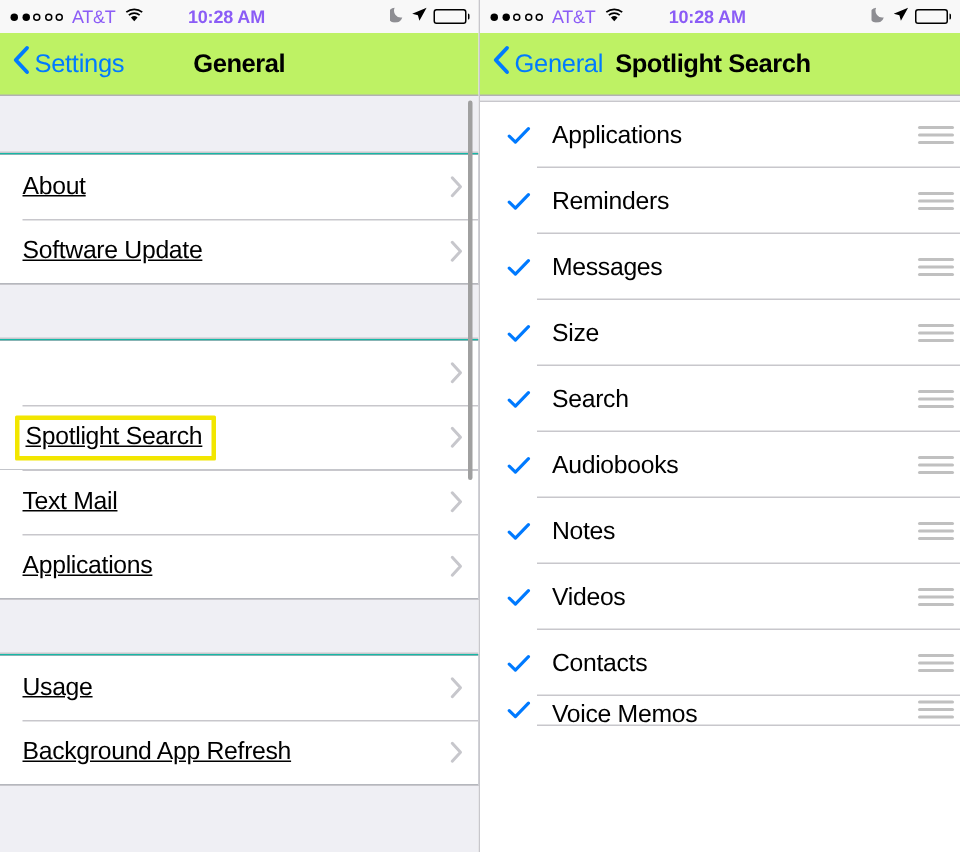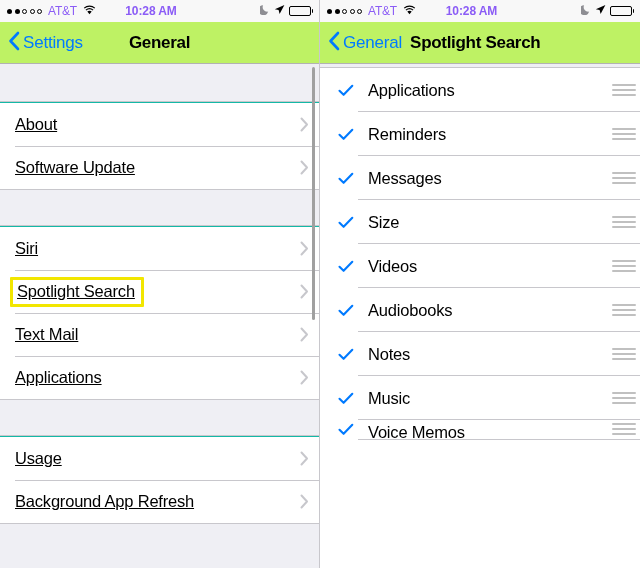--- a/index.html
+++ b/index.html
@@ -191,21 +191,20 @@
                 <path d="M1.5 1.5 L7 7.5 L1.5 13.5" stroke="#c7c7cc" stroke-width="2" fill="none" stroke-linecap="round" stroke-linejoin="round"></path>
               </svg>
           </span>
         </div>
       </div>
 
       <div class="gap" style="height:36px"></div>
 
       <div class="group">
         <div class="row">
-          <span class="row-label">Siri</span>
           <span class="chev">
             <svg width="9" height="15" viewBox="0 0 9 15">
                 <path d="M1.5 1.5 L7 7.5 L1.5 13.5" stroke="#c7c7cc" stroke-width="2" fill="none" stroke-linecap="round" stroke-linejoin="round"></path>
               </svg>
           </span>
         </div>
         <div class="row highlight">
           <span class="row-label-wrap">
             <span class="row-label">Spotlight Search</span>
           </span>
@@ -371,71 +370,84 @@
             </span>
         </div>
 
 
         <div class="rrow">
           <span class="check">
             <svg width="16" height="13" viewBox="0 0 16 13">
                 <path d="M1.5 6.8 L5.6 10.8 L14.3 1.8" stroke="#007aff" stroke-width="2.1" fill="none" stroke-linecap="round" stroke-linejoin="round"></path>
               </svg>
           </span>
+          <span class="rrow-label">Search</span>
+          <span class="handle">
+              <span></span>
+              <span></span>
+              <span></span>
+            </span>
+        </div>
+
+        <div class="rrow">
+          <span class="check">
+            <svg width="16" height="13" viewBox="0 0 16 13">
+                <path d="M1.5 6.8 L5.6 10.8 L14.3 1.8" stroke="#007aff" stroke-width="2.1" fill="none" stroke-linecap="round" stroke-linejoin="round"></path>
+              </svg>
+          </span>
+          <span class="rrow-label">Audiobooks</span>
+          <span class="handle">
+              <span></span>
+              <span></span>
+              <span></span>
+            </span>
+        </div>
+
+        <div class="rrow">
+          <span class="check">
+            <svg width="16" height="13" viewBox="0 0 16 13">
+                <path d="M1.5 6.8 L5.6 10.8 L14.3 1.8" stroke="#007aff" stroke-width="2.1" fill="none" stroke-linecap="round" stroke-linejoin="round"></path>
+              </svg>
+          </span>
+          <span class="rrow-label">Notes</span>
+          <span class="handle">
+              <span></span>
+              <span></span>
+              <span></span>
+            </span>
+        </div>
+
+        <div class="rrow">
+          <span class="check">
+            <svg width="16" height="13" viewBox="0 0 16 13">
+                <path d="M1.5 6.8 L5.6 10.8 L14.3 1.8" stroke="#007aff" stroke-width="2.1" fill="none" stroke-linecap="round" stroke-linejoin="round"></path>
+              </svg>
+          </span>
           <span class="rrow-label">Videos</span>
           <span class="handle">
               <span></span>
               <span></span>
               <span></span>
             </span>
         </div>
 
-        <div class="rrow">
-          <span class="check">
-            <svg width="16" height="13" viewBox="0 0 16 13">
-                <path d="M1.5 6.8 L5.6 10.8 L14.3 1.8" stroke="#007aff" stroke-width="2.1" fill="none" stroke-linecap="round" stroke-linejoin="round"></path>
-              </svg>
-          </span>
-          <span class="rrow-label">Audiobooks</span>
-          <span class="handle">
-              <span></span>
-              <span></span>
-              <span></span>
-            </span>
-        </div>
-
-        <div class="rrow">
-          <span class="check">
-            <svg width="16" height="13" viewBox="0 0 16 13">
-                <path d="M1.5 6.8 L5.6 10.8 L14.3 1.8" stroke="#007aff" stroke-width="2.1" fill="none" stroke-linecap="round" stroke-linejoin="round"></path>
-              </svg>
-          </span>
-          <span class="rrow-label">Notes</span>
-          <span class="handle">
-              <span></span>
-              <span></span>
-              <span></span>
-            </span>
-        </div>
-
-        <div class="rrow">
-          <span class="check">
-            <svg width="16" height="13" viewBox="0 0 16 13">
-                <path d="M1.5 6.8 L5.6 10.8 L14.3 1.8" stroke="#007aff" stroke-width="2.1" fill="none" stroke-linecap="round" stroke-linejoin="round"></path>
-              </svg>
-          </span>
-          <span class="rrow-label">Music</span>
-          <span class="handle">
-              <span></span>
-              <span></span>
-              <span></span>
-            </span>
-        </div>
-
-
+
+        <div class="rrow">
+          <span class="check">
+            <svg width="16" height="13" viewBox="0 0 16 13">
+                <path d="M1.5 6.8 L5.6 10.8 L14.3 1.8" stroke="#007aff" stroke-width="2.1" fill="none" stroke-linecap="round" stroke-linejoin="round"></path>
+              </svg>
+          </span>
+          <span class="rrow-label">Contacts</span>
+          <span class="handle">
+              <span></span>
+              <span></span>
+              <span></span>
+            </span>
+        </div>
 
         <div class="rrow cut">
           <span class="check">
             <svg width="16" height="13" viewBox="0 0 16 13">
                 <path d="M1.5 6.8 L5.6 10.8 L14.3 1.8" stroke="#007aff" stroke-width="2.1" fill="none" stroke-linecap="round" stroke-linejoin="round"></path>
               </svg>
           </span>
           <span class="rrow-label">Voice Memos</span>
           <span class="handle">
               <span></span>

